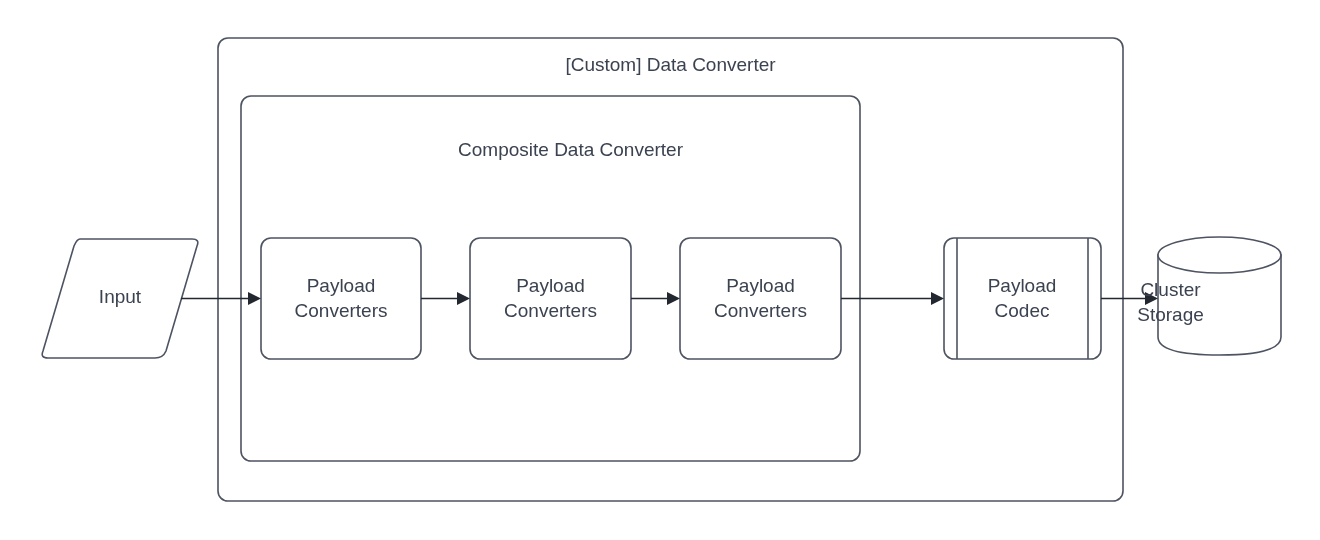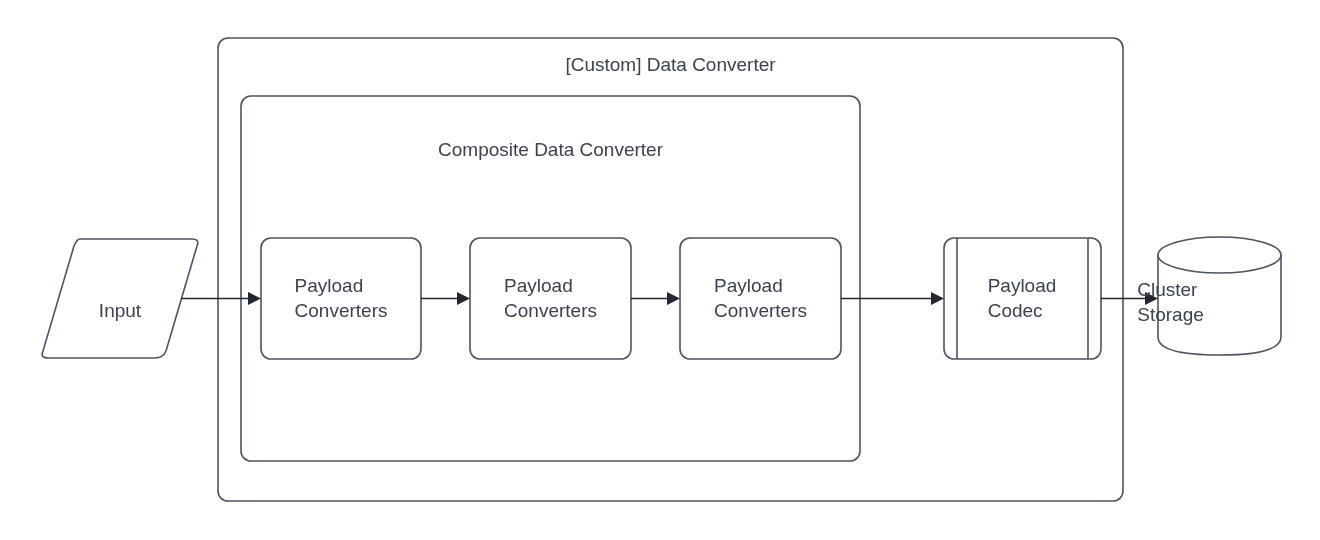--- a/index.html
+++ b/index.html
@@ -48,44 +48,45 @@
   .arrow-head {
     fill: #23272f;
     stroke: none;
   }
   .label {
     position: absolute;
     color: #3b4250;
     font-family: "Liberation Sans", sans-serif;
     font-size: 19px;
     line-height: 25px;
-    text-align: left;
+    text-align: center;
     white-space: pre-line;
     pointer-events: none;
   }
   .label-centered {
     display: flex;
     align-items: center;
     justify-content: center;
   }
   #outer-title {
     left: 218px;
     top: 50px;
     width: 905px;
     height: 28px;
   }
   #inner-title {
     left: 241px;
     top: 135px;
     width: 619px;
     height: 28px;
+    padding-left: 20px;
   }
   #label-input {
     left: 58px;
-    top: 296px;
+    top: 282px;
     width: 124px;
     height: 28px;
   }
   .label-pc1 { left: 261px; top: 272px; width: 160px; height: 52px; }
   .label-pc2 { left: 470px; top: 272px; width: 161px; height: 52px; }
   .label-pc3 { left: 680px; top: 272px; width: 161px; height: 52px; }
   #label-codec { left: 958px; top: 272px; width: 128px; height: 52px; }
   #label-storage { left: 1114px; top: 276px; width: 113px; height: 52px; }
 </style>
 </head>

